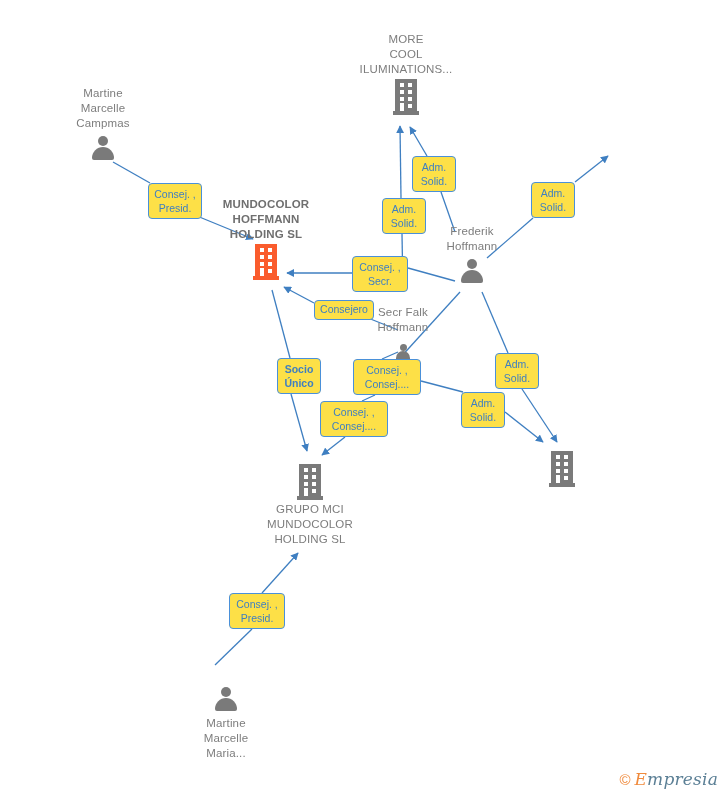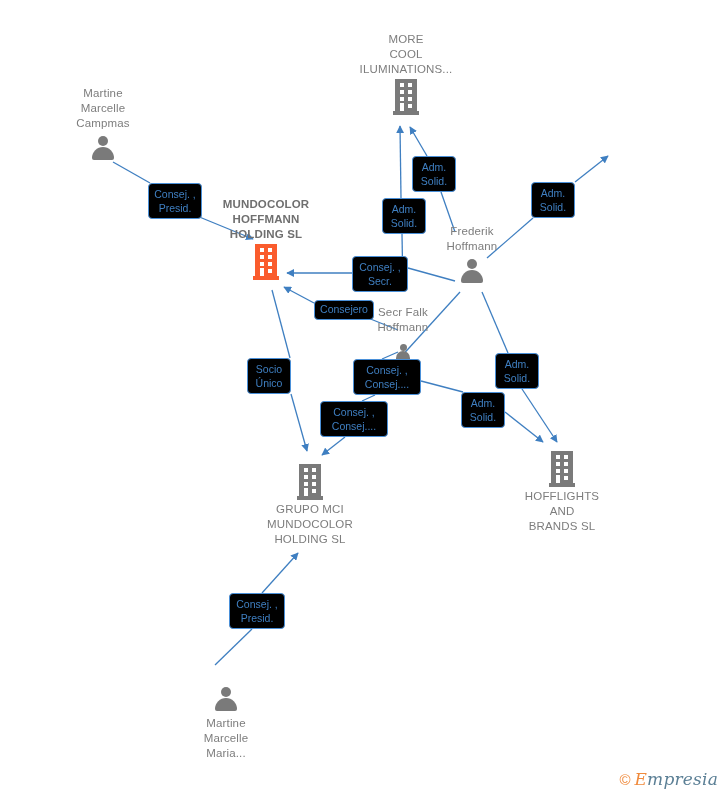--- a/index.html
+++ b/index.html
@@ -120,21 +120,21 @@
     border-radius: 11px 11px 2px 2px;
   }
   .prs.tiny { width: 16px; height: 17px; }
   .prs.tiny .head { left: 5px; top: 0; width: 7px; height: 7px; }
   .prs.tiny .body { left: 1px; bottom: 1px; width: 14px; height: 9px; border-radius: 7px 7px 1px 1px; }
 
   
   .rel {
     position: absolute;
     box-sizing: border-box;
-    background: #000000;
+    background: #fde047;
     border: 1px solid #4a90d9;
     border-radius: 4px;
     color: #3f7fc1;
     font-size: 10.5px;
     line-height: 14px;
     text-align: center;
     padding: 3px 5px;
     white-space: pre-line;
     z-index: 5;
   }
@@ -317,23 +317,20 @@
         <div class="win" style="left:15px; top:4px;"></div>
         <div class="win" style="left:7px; top:11px;"></div>
         <div class="win" style="left:15px; top:11px;"></div>
         <div class="win" style="left:7px; top:18px;"></div>
         <div class="win" style="left:15px; top:18px;"></div>
         <div class="door" style="left:7px;"></div>
         <div class="win" style="left:15px; top:25px;"></div>
         <div class="base"></div>
       </div>
     </div>
-    <div class="node-label">HOFFLIGHTS
-AND
-BRANDS  SL</div>
   </div>
 
   <div class="node" style="left:226px; top:682px;">
     <div class="icon-wrap small">
       <div class="prs">
         <div class="head"></div>
           <div class="body"></div>
       </div>
     </div>
     <div class="node-label person">Martine
@@ -351,21 +348,21 @@
 Solid.</div>
 
   <div class="rel" style="left:531px; top:182px; width:44px; height:36px;">Adm.
 Solid.</div>
 
   <div class="rel" style="left:352px; top:256px; width:56px; height:36px;">Consej. ,
 Secr.</div>
 
   <div class="rel" style="left:314px; top:300px; width:60px; height:20px; line-height:12px; padding:2px 4px;">Consejero</div>
 
-  <div class="rel" style="left:247px; top:358px; width:44px; height:36px;">Socio
+  <div class="rel" style="left:277px; top:358px; width:44px; height:36px;font-weight:bold;">Socio
 Único</div>
 
   <div class="rel" style="left:353px; top:359px; width:68px; height:36px;">Consej. ,
 Consej....</div>
 
   <div class="rel" style="left:320px; top:401px; width:68px; height:36px;">Consej. ,
 Consej....</div>
 
   <div class="rel" style="left:495px; top:353px; width:44px; height:36px;">Adm.
 Solid.</div>

